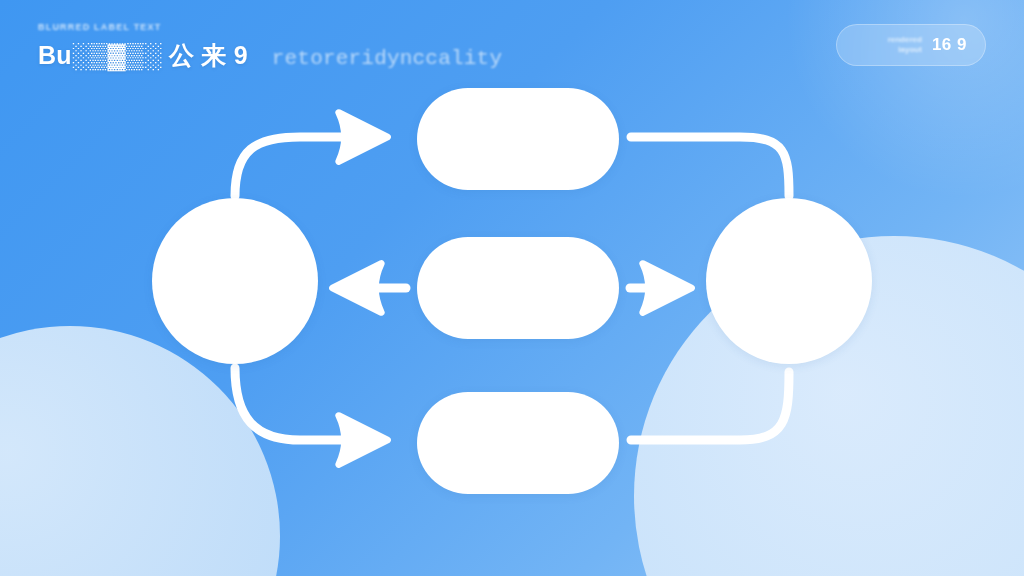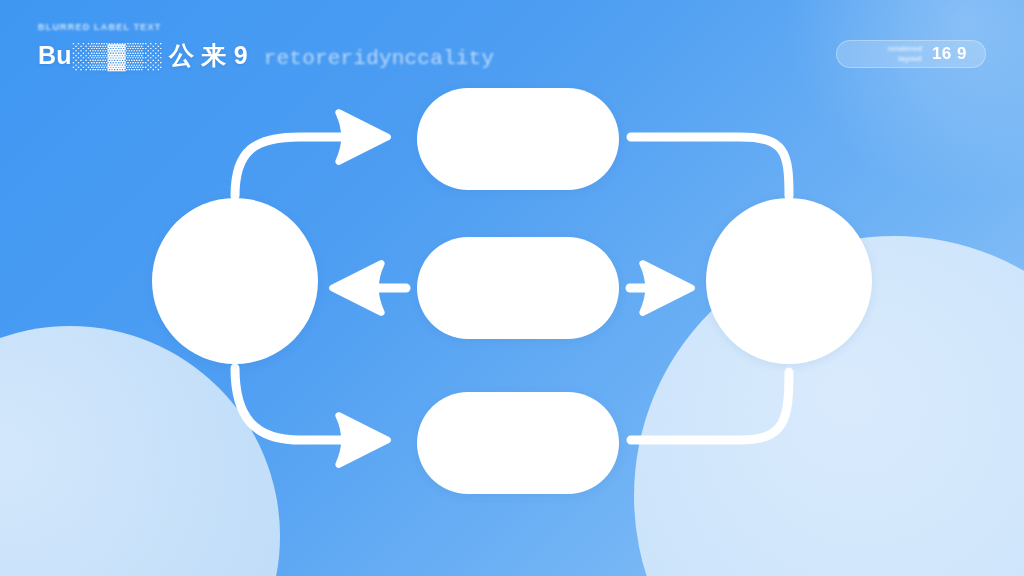--- a/index.html
+++ b/index.html
@@ -53,21 +53,21 @@
     font-weight: 700;
     color: rgba(255,255,255,.72);
     text-transform: uppercase;
     filter: blur(1.15px);
     margin-bottom: 5px;
     height: 12px;
   }
   #title-row {
     display: flex;
     align-items: baseline;
-    gap: 16px;
+    gap: 24px;
   }
   #title-main {
     font-size: 25px;
     font-weight: 700;
     color: #ffffff;
     letter-spacing: .2px;
     filter: blur(.75px);
     text-shadow: 0 1px 3px rgba(40,90,150,.25);
   }
   #title-sub {
@@ -77,34 +77,33 @@
     letter-spacing: .2px;
     filter: blur(.9px);
     font-family: Liberation Mono, monospace;
   }
 
   
   #badge {
     position: absolute;
     right: 38px;
     top: 24px;
-    height: 28px;
+    height: 42px;
     min-width: 150px;
     border-radius: 21px;
     background: rgba(255,255,255,.20);
     border: 1px solid rgba(255,255,255,.30);
     display: flex;
     align-items: center;
     justify-content: flex-end;
     gap: 10px;
     padding: 0 18px 0 14px;
     box-sizing: border-box;
     z-index: 6;
     backdrop-filter: blur(2px);
-    margin-top: 16px;
   }
   #badge-caption {
     font-size: 8px;
     line-height: 1.25;
     font-weight: 600;
     color: rgba(255,255,255,.70);
     text-align: right;
     filter: blur(1.1px);
     white-space: pre-line;
   }

